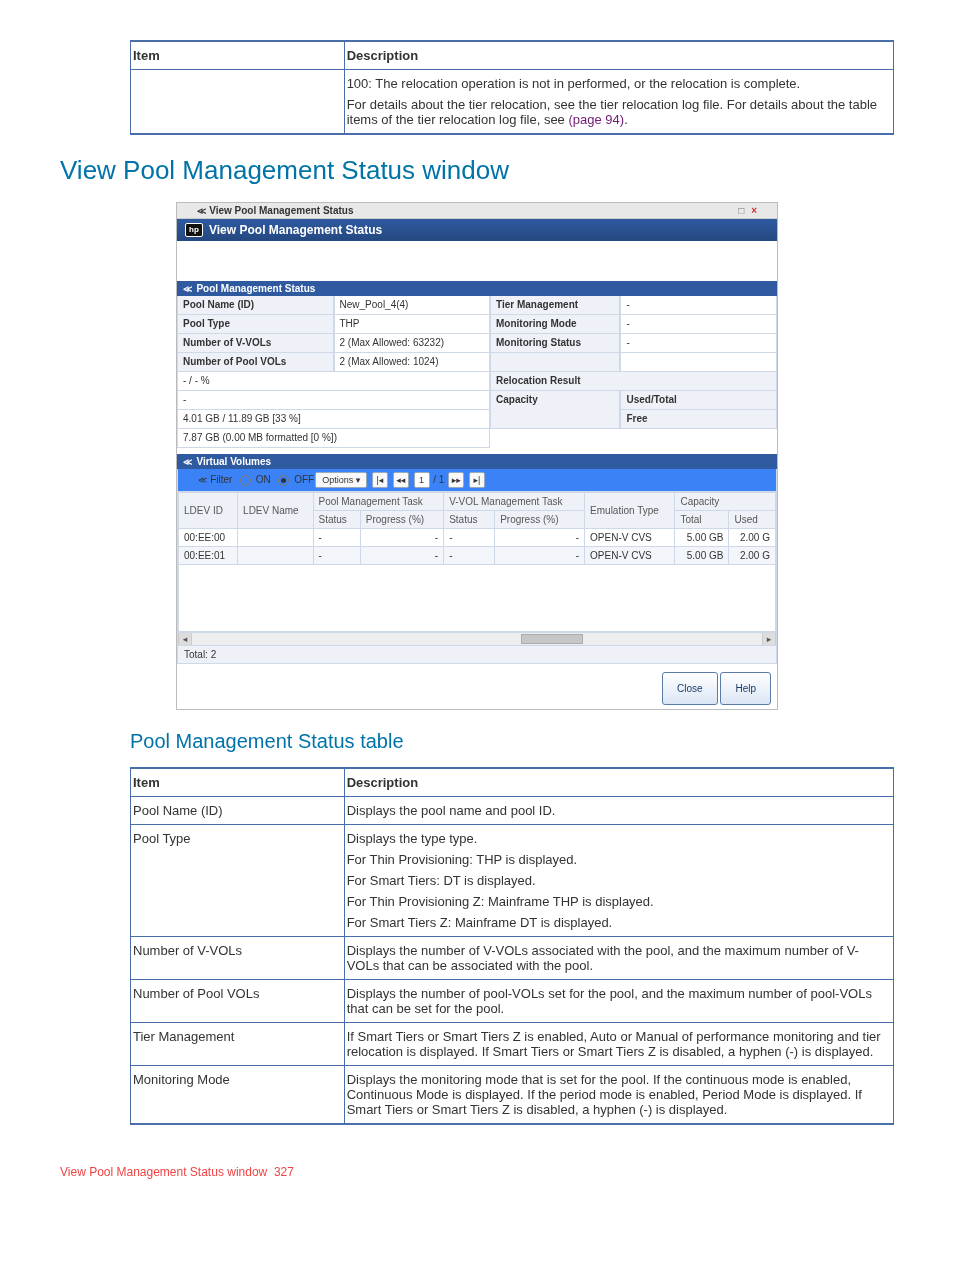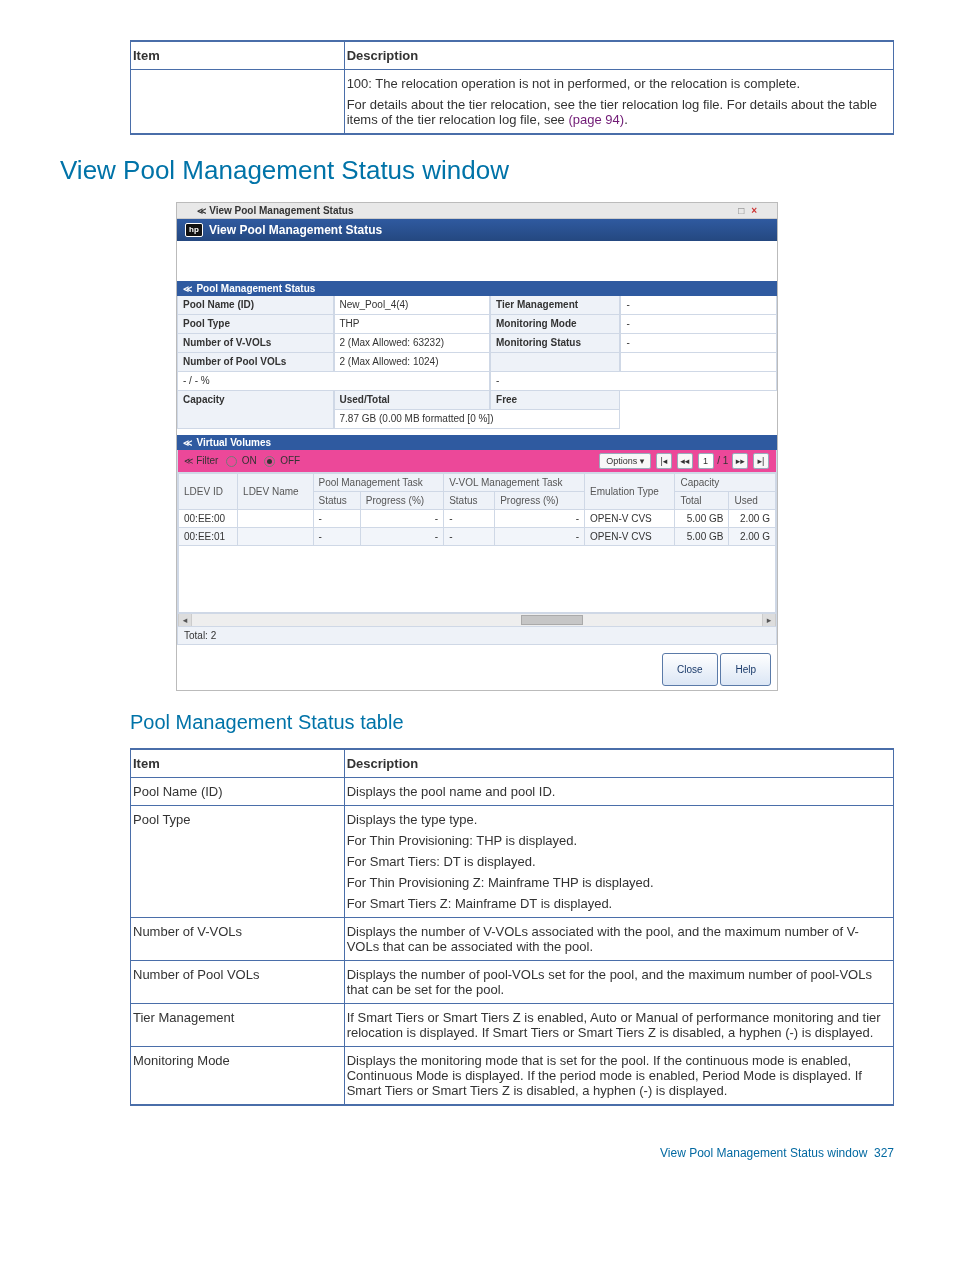--- a/index.html
+++ b/index.html
@@ -39,24 +39,23 @@
   }
   h2.section {
     font-family: Arial, sans-serif;
     font-weight: normal;
     font-size: 20px;
     color: #0073a8;
     margin: 20px 0 14px 70px;
   }
   a.link { color: #701a75; text-decoration: none; }
   .footer {
-    text-align: right;
     font-size: 12px;
     margin-top: 40px;
-    color: #0369a1;
+    color: #ef4444;
   }
 
   
   .win-wrap {
     width: 600px;
     margin: 0 auto 18px auto;
     border: 1px solid #bbb;
     background: #fff;
     font-size: 10px;
   }
@@ -103,23 +102,23 @@
     padding: 3px 5px;
     background: #eef2f8;
     min-height:12px;
   }
   .pms-grid .lbl { font-weight: bold; background:#eef2f8; }
   .pms-grid .val { background:#fff; }
   .span2 { grid-column: span 2; }
   .span3r { grid-column: span 2; }
 
   .vv-filter {
-    display:flex;align-items:center;justify-content:space-between;
-    background:#ec4899;border:1px solid #cfd8e6;border-top:none;
-    padding:3px 6px;font-size:10px;
+    display:flex;align-items:center;justify-content:flex-start;
+    background:#3b82f6;border:1px solid #cfd8e6;border-top:none;
+    padding:3px 20px;font-size:10px;
   }
   .vv-filter .radio { display:inline-block; width:9px;height:9px;border:1px solid #777;border-radius:50%;margin:0 2px;vertical-align:middle; }
   .vv-filter .radio.sel::after{content:"";display:block;width:5px;height:5px;background:#333;border-radius:50%;margin:2px;}
   .pager-btn {
     display:inline-block;min-width:14px;height:14px;line-height:14px;text-align:center;
     border:1px solid #9ab;border-radius:2px;background:#f8f8f8;margin:0 1px;font-size:9px;
   }
 
   .vv-table {
     border-collapse: collapse;
@@ -204,24 +203,26 @@
     <div class="lbl">Monitoring Status</div>
     <div class="val">-</div>
 
     <div class="lbl">Number of Pool VOLs</div>
     <div class="val">2 (Max Allowed: 1024)</div>
     <div class="lbl"></div>
     <div class="val"></div>
 
     <div class="val span3r">- / - %</div>
 
+    <div class="lbl span2">Relocation Result</div>
     <div class="val span3r">-</div>
 
     <div class="lbl" style="grid-row:span 2">Capacity</div>
     <div class="lbl">Used/Total</div>
+    <div class="val span3r">4.01 GB / 11.89 GB [33 %]</div>
     <div class="lbl">Free</div>
     <div class="val span3r">7.87 GB (0.00 MB formatted [0 %])</div>
   </div>
 
   <div style="height:6px"></div>
   <div class="section-bar">
       <span class="chev">≪</span>
       <span>Virtual Volumes</span>
     </div>
   <div class="vv-filter">

